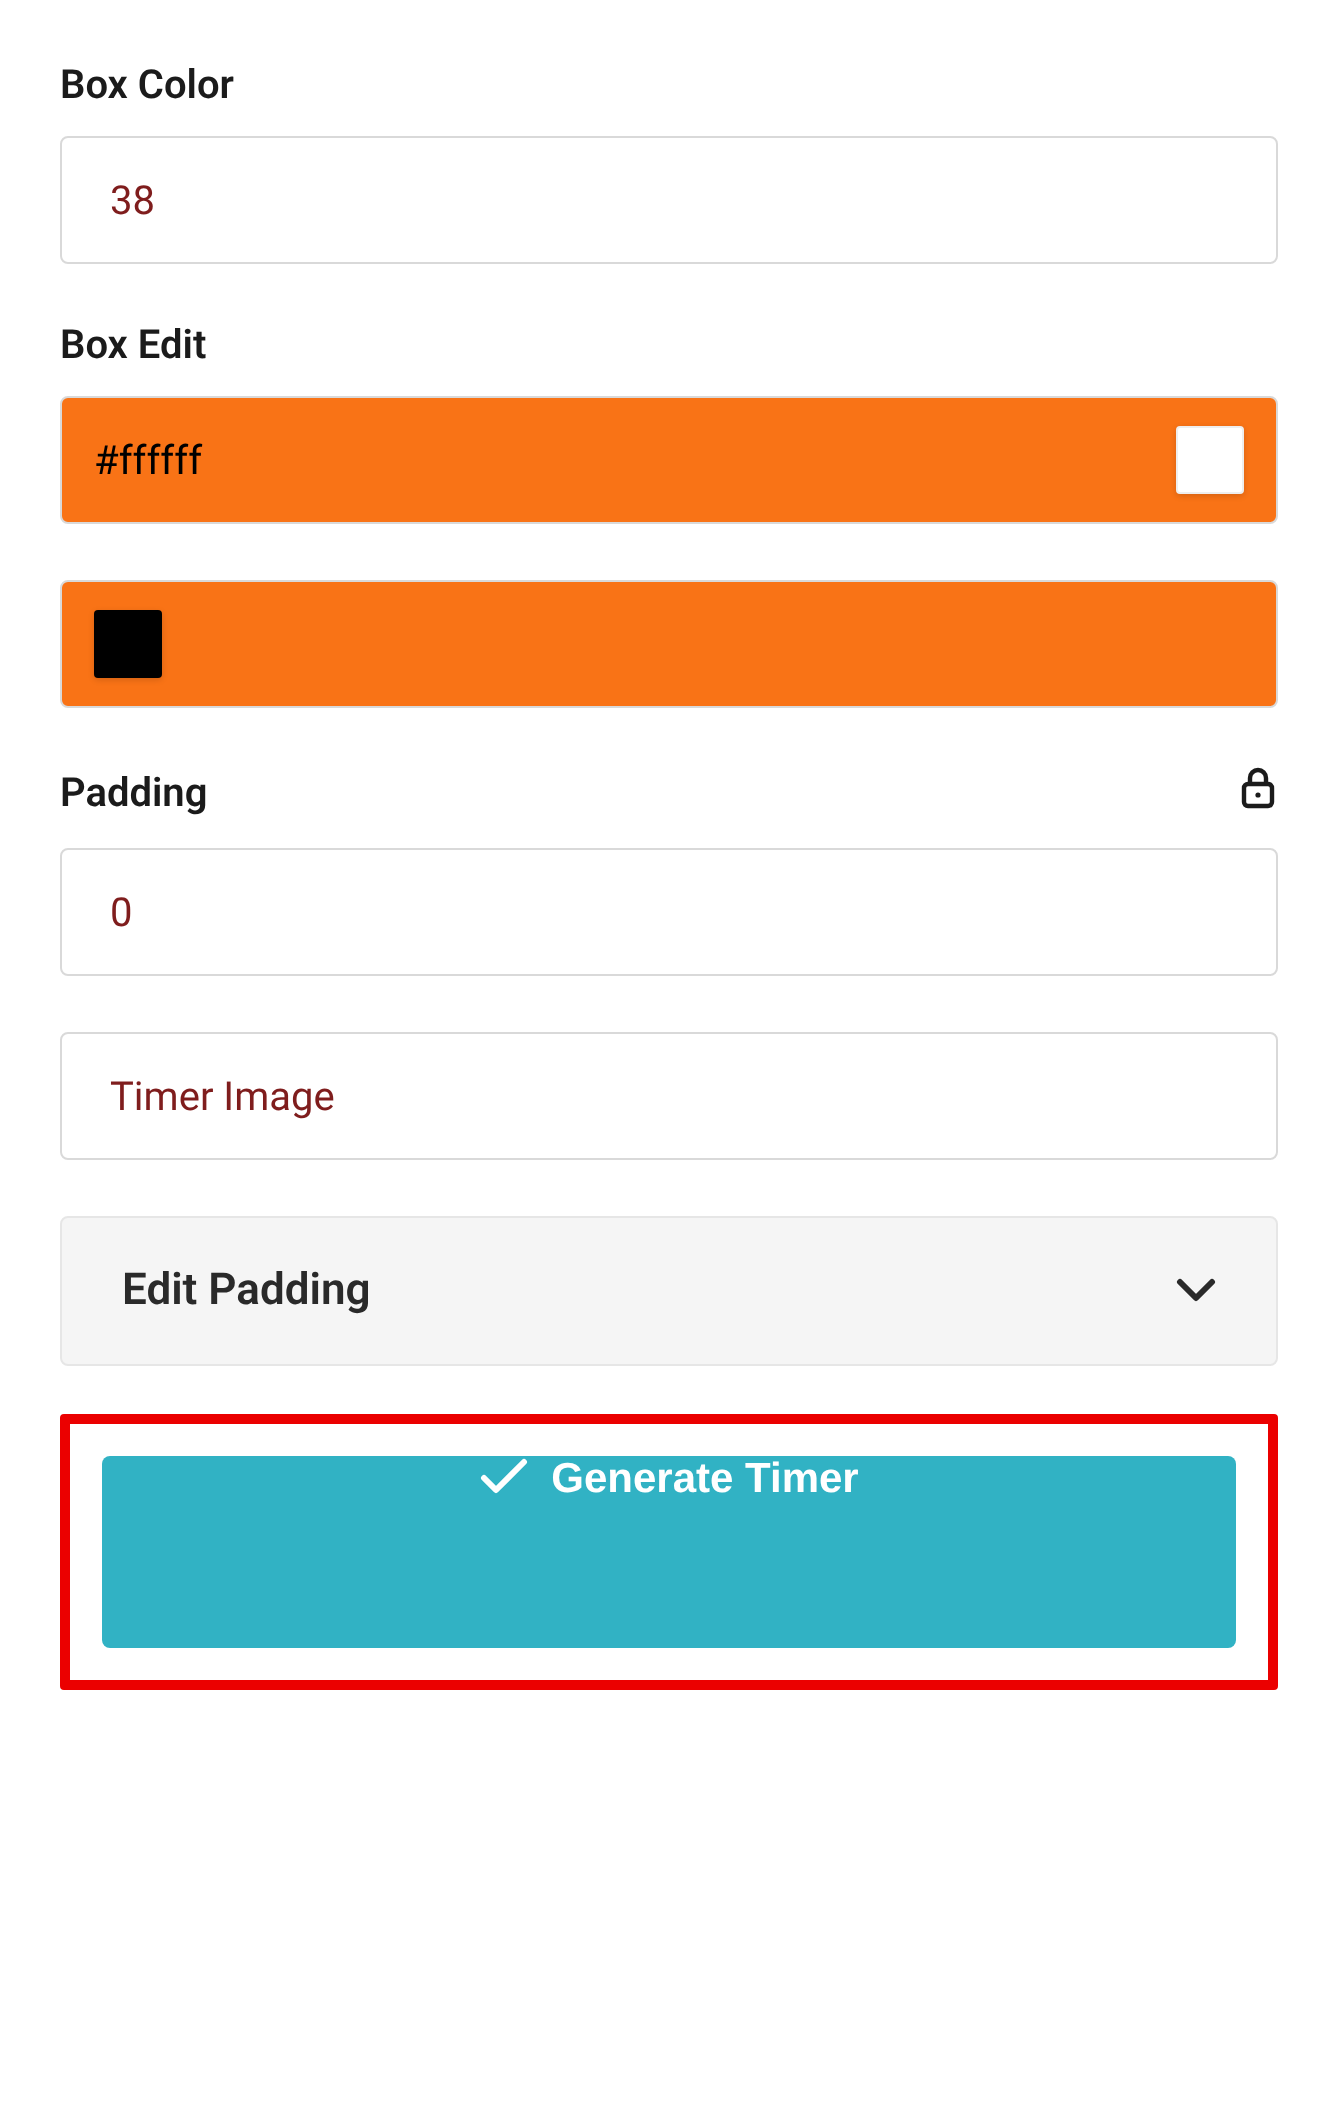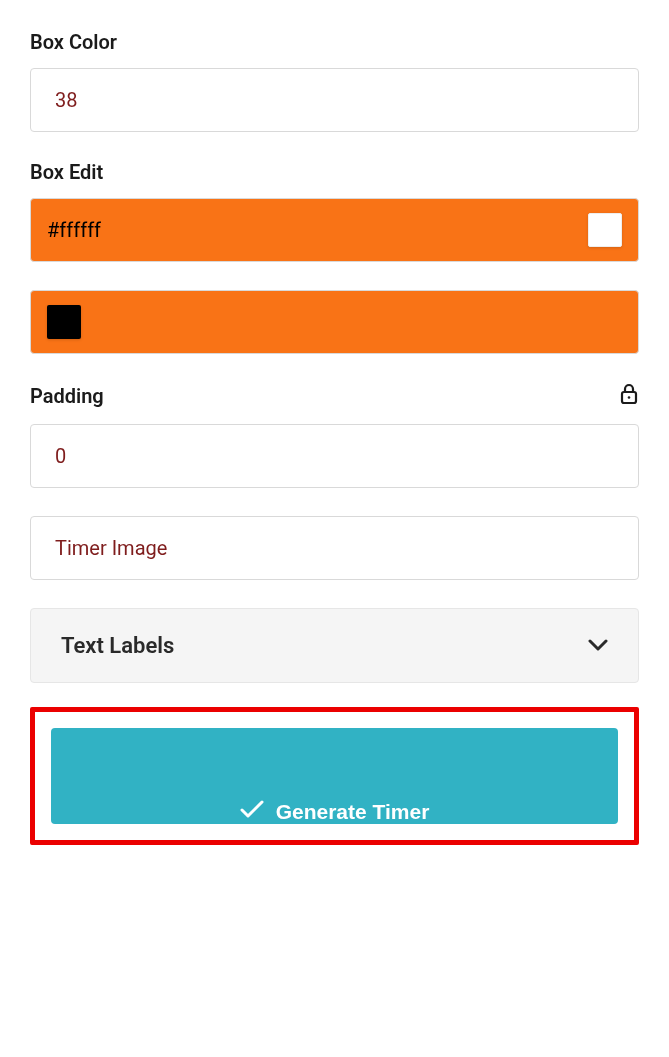--- a/index.html
+++ b/index.html
@@ -120,21 +120,21 @@
     .generate-btn {
       width: 100%;
       background: #31b2c4;
       color: #fff;
       border: none;
       border-radius: 4px;
       height: 96px;
       font-size: 21px;
       font-weight: 600;
       display: flex;
-      align-items: flex-end;
+      align-items: flex-start;
       justify-content: center;
       gap: 12px;
       cursor: pointer;
     }
     .check-icon {
       width: 24px;
       height: 20px;
       flex-shrink: 0;
     }
   </style>
@@ -172,21 +172,21 @@
     </span>
   </div>
   <input class="input-box" type="text" value="0" style="">
 </div>
 
 <div class="form-group">
   <input class="input-box" type="text" value="Timer Image" style="">
 </div>
 
 <div class="collapse-section">
-  <span class="collapse-title">Text Labels</span>
+  <span class="collapse-title">Edit Padding</span>
   <span>
     <svg class="chevron" viewBox="0 0 20 12" fill="none" stroke="#2a2a2a" stroke-width="3" stroke-linecap="round" stroke-linejoin="round">
       <path d="M2 2 L10 10 L18 2"></path>
     </svg>
   </span>
 </div>
 
 <div class="highlight-box">
   <button class="generate-btn">
     <span>

